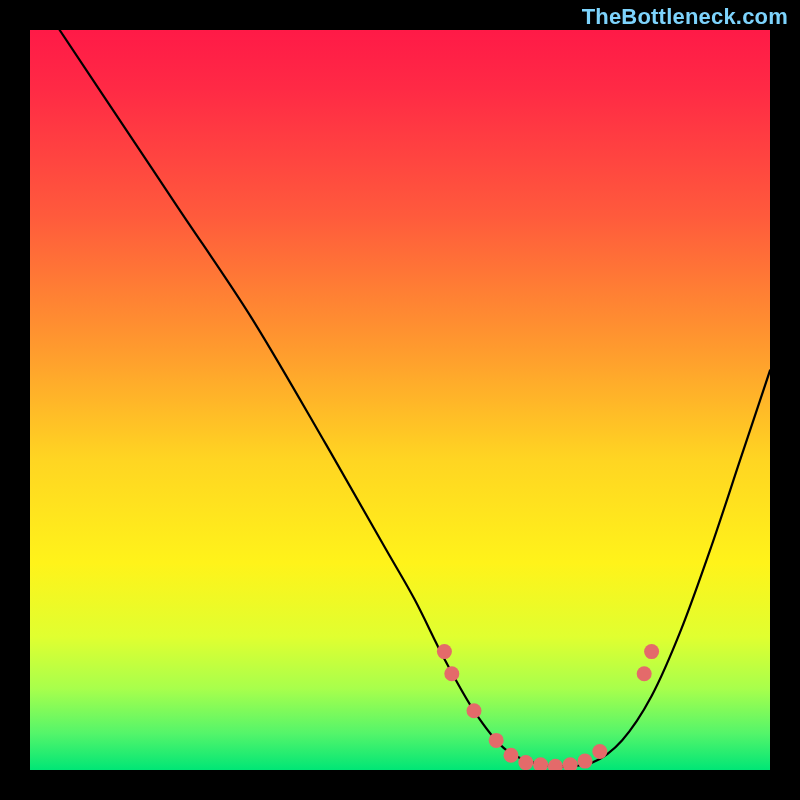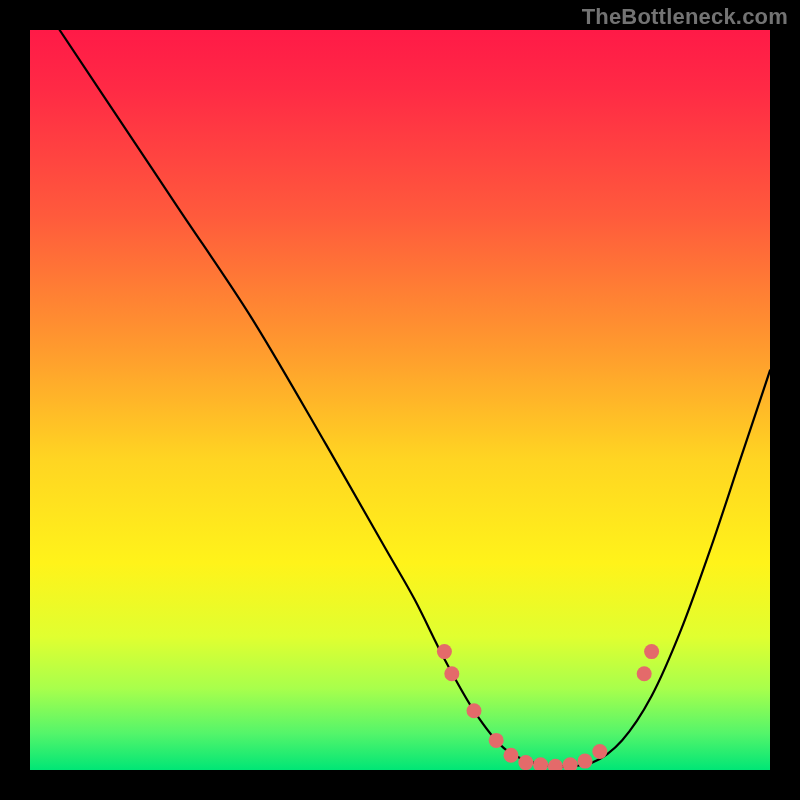--- a/index.html
+++ b/index.html
@@ -37,21 +37,21 @@
       #e0ff30 82%,
       #a8ff4c 89%,
       #55f56a 95%,
       #00e676 100%
     );
   }
   .attribution {
     position: absolute;
     top: 4px;
     right: 12px;
-    color: #737373;
+    color: #7dd3fc;
     font-size: 22px;
     font-weight: 600;
     letter-spacing: 0.2px;
     font-family: Arial, Helvetica, sans-serif;
   }
   svg.curve {
     position: absolute;
     left: 0;
     top: 0;
     width: 740px;

